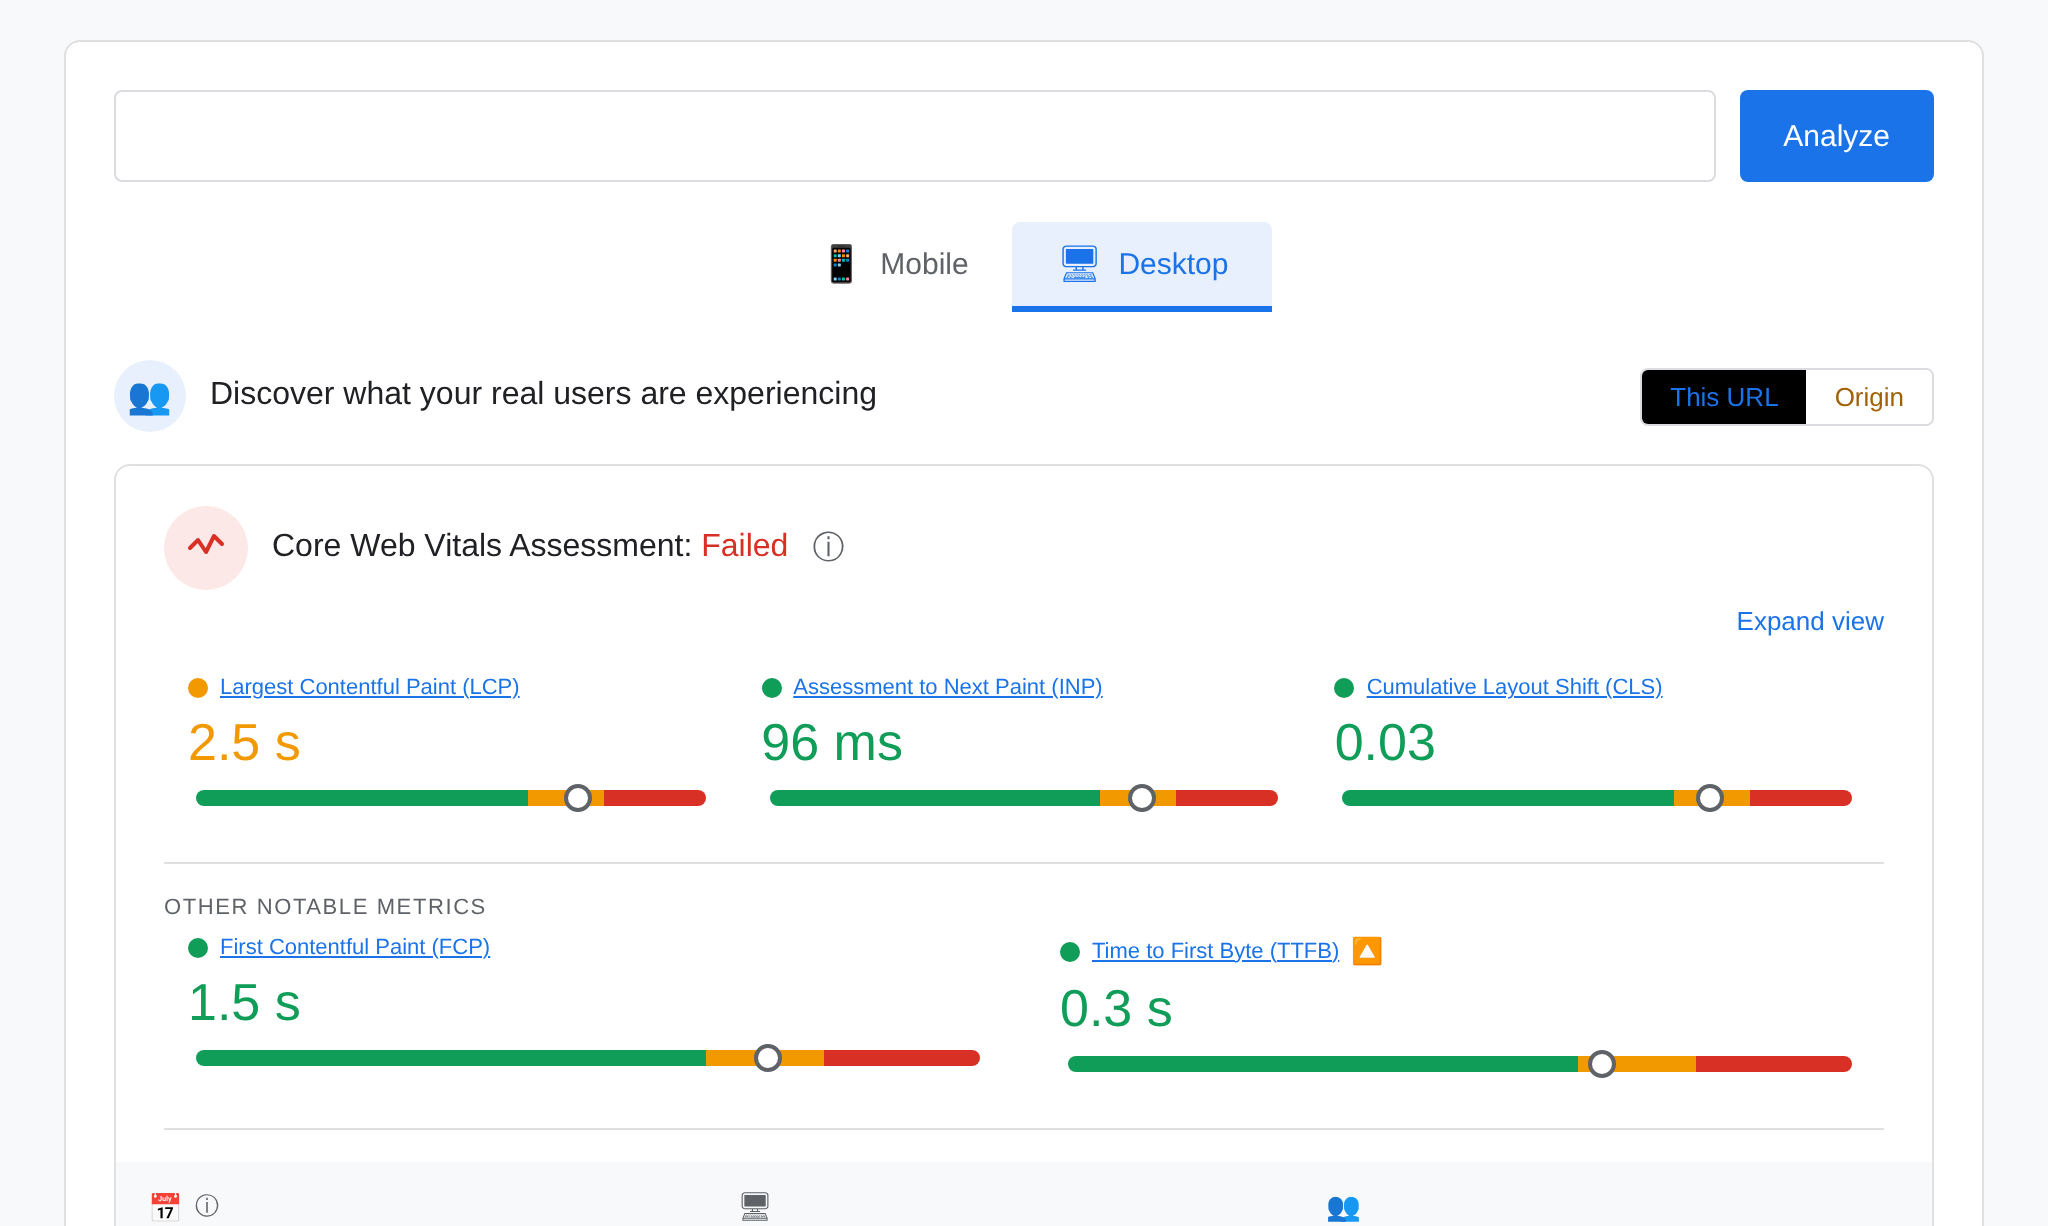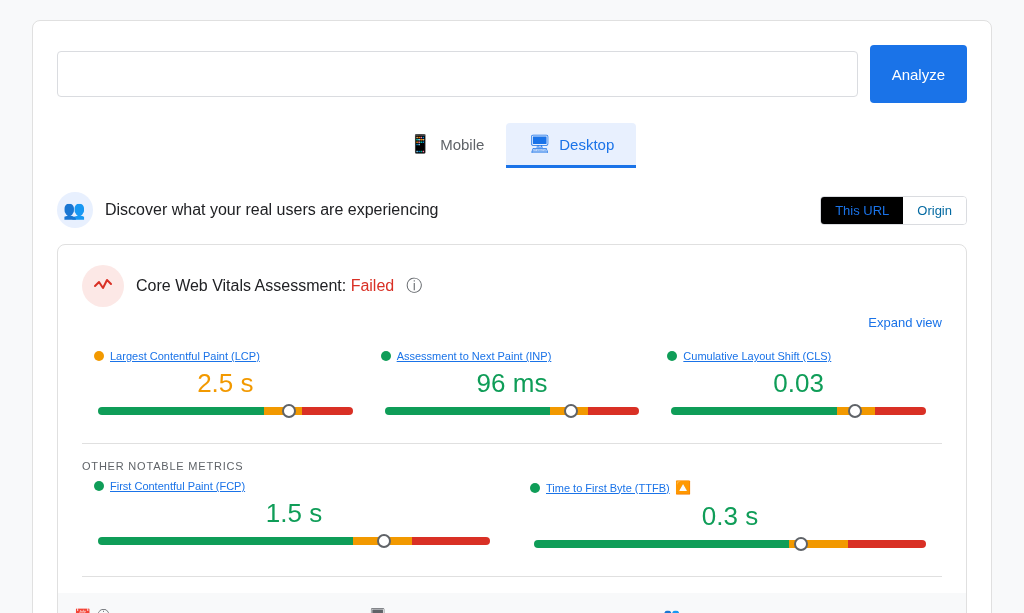--- a/index.html
+++ b/index.html
@@ -30,21 +30,21 @@
       flex: 1;
       height: 46px;
       border: 1px solid #dadce0;
       border-radius: 4px;
       padding: 0 14px;
       font-size: 15px;
       color: #202124;
       outline: none;
     }
     .analyze-btn {
-      height: 58px;
+      height: 46px;
       padding: 0 22px;
       background: #1a73e8;
       color: #fff;
       border: none;
       border-radius: 4px;
       font-size: 15px;
       font-weight: 500;
       cursor: pointer;
       white-space: nowrap;
     }
@@ -108,21 +108,21 @@
       border: 1px solid #dadce0;
       border-radius: 4px;
       overflow: hidden;
     }
     .toggle-btn {
       padding: 6px 14px;
       font-size: 13px;
       border: none;
       background: #fff;
       cursor: pointer;
-      color: #0369a1;
+      color: #a16207;
     }
     .toggle-btn.active {
       background: #000000;
       color: #1a73e8;
       font-weight: 500;
     }
     
     .card {
       border: 1px solid #e0e0e0;
       border-radius: 8px;
@@ -197,21 +197,20 @@
     .dot-green { background: #0f9d58; }
     .metric-label {
       font-size: 11px;
       color: #1a73e8;
       text-decoration: underline;
       cursor: pointer;
     }
     .metric-value {
       font-size: 26px;
       font-weight: 400;
-      text-align: center;
       margin-bottom: 8px;
     }
     .value-orange { color: #f29900; }
     .value-green { color: #0f9d58; }
     
     .progress-bar-container {
       position: relative;
       height: 8px;
       border-radius: 4px;
       overflow: visible;

